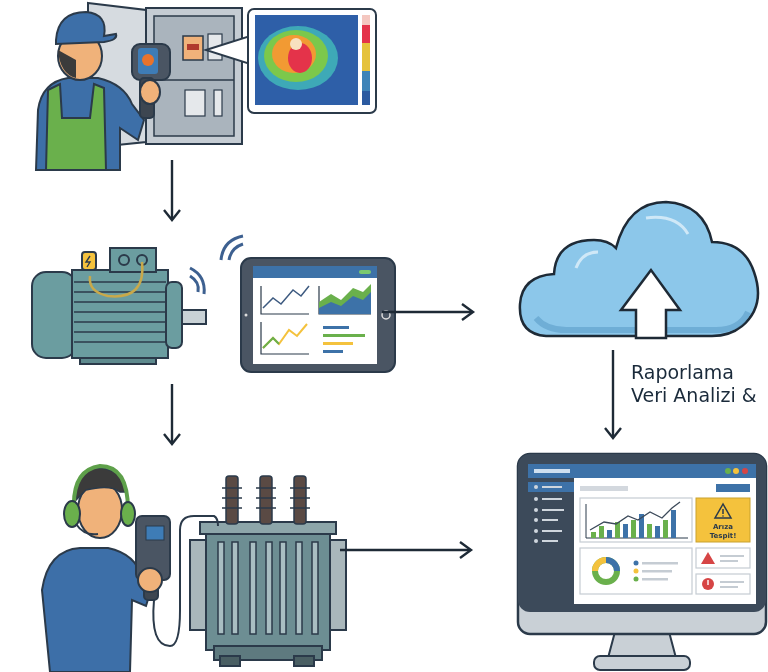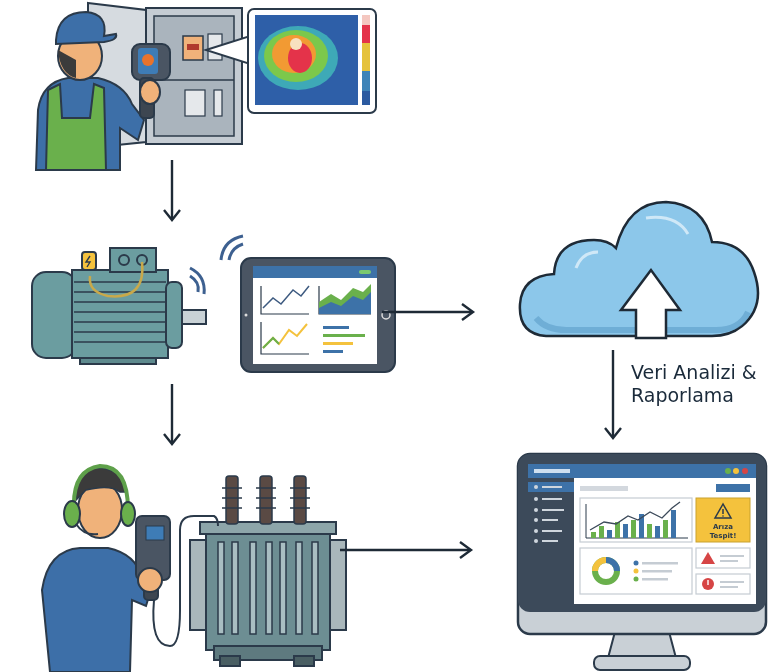--- a/index.html
+++ b/index.html
@@ -141,22 +141,22 @@
     <polygon points="135,74 105,114 120,114 120,142 150,142 150,114 164,114" fill="#ffffff" stroke="#1e2a36" stroke-width="2.5"></polygon>
   </svg>
 </div>
 
 <svg class="arrow" style="left:601px;top:350px;" width="24" height="92" viewBox="0 0 24 92">
   <line x1="12" y1="0" x2="12" y2="86" stroke="#1e2a36" stroke-width="2.4"></line>
   <polyline points="4,78 12,88 20,78" fill="none" stroke="#1e2a36" stroke-width="2.4"></polyline>
 </svg>
 
 <div class="label" style="left:631px;top:361px;">
+  <div>Raporlama</div>
   <div>Veri Analizi &amp;</div>
-  <div>Raporlama</div>
 </div>
 
 <div class="node" style="left:0;top:450px;width:330px;height:222px;">
   <svg width="330" height="222" viewBox="0 0 330 222">
 
     <g>
       <rect x="162" y="90" width="22" height="90" fill="#a9b7bb" stroke="#2b3a4a" stroke-width="2"></rect>
       <rect x="296" y="90" width="22" height="90" fill="#a9b7bb" stroke="#2b3a4a" stroke-width="2"></rect>
       <rect x="178" y="80" width="124" height="120" fill="#6d8e93" stroke="#2b3a4a" stroke-width="2"></rect>
       <rect x="172" y="72" width="136" height="12" fill="#8da6aa" stroke="#2b3a4a" stroke-width="2"></rect>

